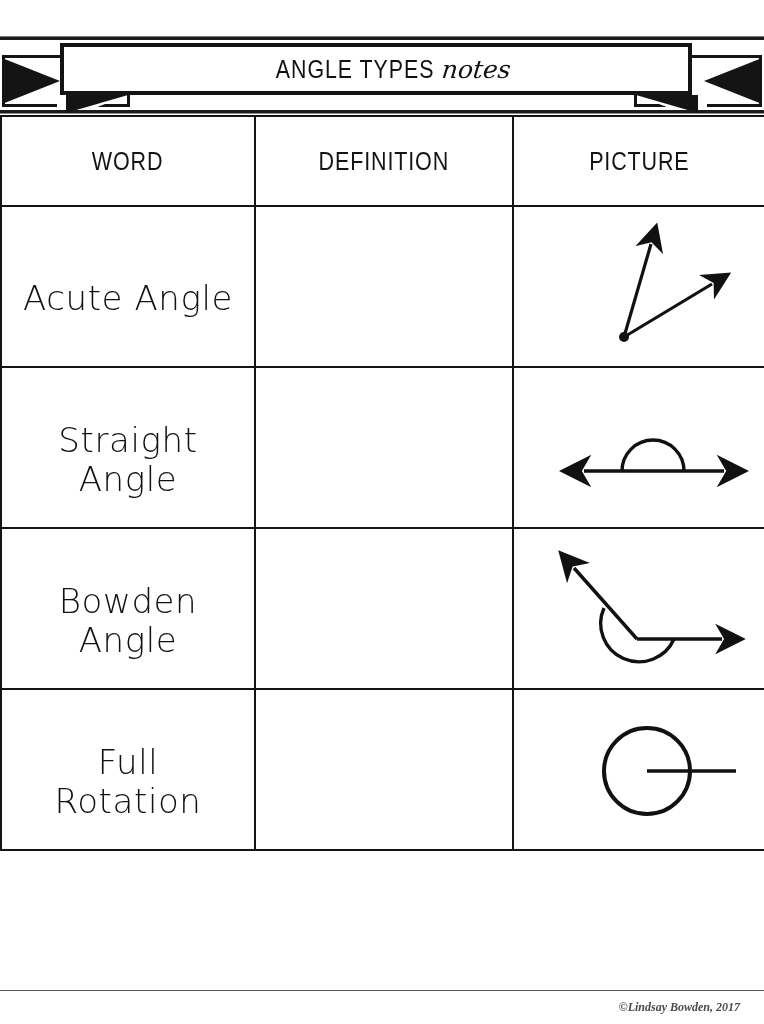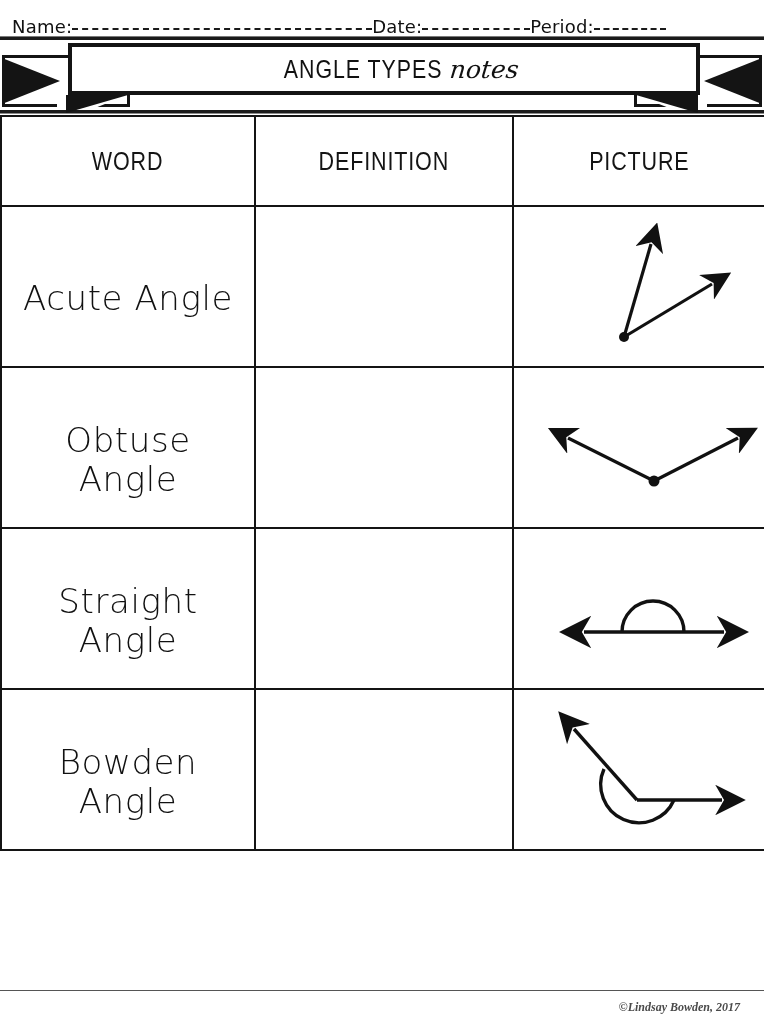--- a/index.html
+++ b/index.html
@@ -104,21 +104,21 @@
     position: absolute;
     top: 4px; right: -3px;
     width: 0; height: 0;
     border-top: 19px solid transparent;
     border-bottom: 19px solid transparent;
     border-right: 48px solid #fff;
   }
 
   .ribbon-main {
     position: absolute;
-    left: 68px; top: 2px;
+    left: 60px; top: 2px;
     width: 632px;
     height: 52px;
     background: #fff;
     border: 4px solid #141414;
     box-sizing: border-box;
     display: flex;
     align-items: center;
     justify-content: center;
     z-index: 3;
   }
@@ -237,28 +237,20 @@
     font-weight: bold;
     font-size: 12px;
     color: #4a4a4a;
   }
 </style>
 </head>
 <body>
 
 <div class="page">
 
-  <div class="namebar">
-    <span class="nb-label">Name:</span>
-    <span class="nb-rule name"></span>
-    <span class="nb-label">Date:</span>
-    <span class="nb-rule date"></span>
-    <span class="nb-label">Period:</span>
-    <span class="nb-rule period"></span>
-  </div>
   <div class="hrule-top"></div>
 
   <div class="ribbon-wrap">
     <div class="ribbon-tail left">
       <div class="tail-notch">
         <div class="tail-notch-inner"></div>
       </div>
     </div>
     <div class="ribbon-tail right">
       <div class="tail-notch">
@@ -310,38 +302,20 @@
               </marker>
             </defs>
             <line x1="98" y1="115" x2="125" y2="22" stroke="#111" stroke-width="3.2" marker-end="url(#ah)"></line>
             <line x1="98" y1="115" x2="186" y2="62" stroke="#111" stroke-width="3.2" marker-end="url(#ah)"></line>
             <circle cx="98" cy="115" r="5" fill="#111"></circle>
           </svg>
         </td>
       </tr>
 
 
-      <tr>
-        <td class="word-cell">
-          <div class="word-text">Obtuse Angle</div>
-        </td>
-        <td class="def-cell"></td>
-        <td class="pic-cell">
-          <svg width="248" height="130" viewBox="0 0 248 130">
-            <defs>
-              <marker id="ah3" markerWidth="9" markerHeight="9" refX="2" refY="4.5" orient="auto">
-                <path d="M0,0 L9,4.5 L0,9 L2.6,4.5 Z" fill="#111"></path>
-              </marker>
-            </defs>
-            <line x1="128" y1="98" x2="42" y2="55" stroke="#111" stroke-width="3.2" marker-end="url(#ah3)"></line>
-            <line x1="128" y1="98" x2="212" y2="55" stroke="#111" stroke-width="3.2" marker-end="url(#ah3)"></line>
-            <circle cx="128" cy="98" r="5.5" fill="#111"></circle>
-          </svg>
-        </td>
-      </tr>
 
       <tr>
         <td class="word-cell">
           <div class="word-text">Straight Angle</div>
         </td>
         <td class="def-cell"></td>
         <td class="pic-cell">
           <svg width="248" height="130" viewBox="0 0 248 130">
             <defs>
               <marker id="ah4" markerWidth="9" markerHeight="9" refX="2" refY="4.5" orient="auto">
@@ -369,20 +343,32 @@
                 <path d="M0,0 L9,4.5 L0,9 L2.6,4.5 Z" fill="#111"></path>
               </marker>
             </defs>
             <path d="M78,67 A37,37 0 1 0 148,98" fill="none" stroke="#111" stroke-width="3.4"></path>
             <line x1="111" y1="98" x2="48" y2="27" stroke="#111" stroke-width="3.4" marker-end="url(#ah5)"></line>
             <line x1="111" y1="98" x2="196" y2="98" stroke="#111" stroke-width="3.4" marker-end="url(#ah5)"></line>
           </svg>
         </td>
       </tr>
 
+      <tr>
+        <td class="word-cell">
+          <div class="word-text">Full Rotation</div>
+        </td>
+        <td class="def-cell"></td>
+        <td class="pic-cell">
+          <svg width="248" height="130" viewBox="0 0 248 130">
+            <circle cx="121" cy="66" r="43" fill="none" stroke="#111" stroke-width="4"></circle>
+            <line x1="121" y1="66" x2="210" y2="66" stroke="#111" stroke-width="3.6"></line>
+          </svg>
+        </td>
+      </tr>
 
     </tbody>
   </table>
 
   <div class="footer-rule"></div>
   <div class="copyright">©Lindsay Bowden, 2017</div>
 
 </div>
 
 </body></html>

